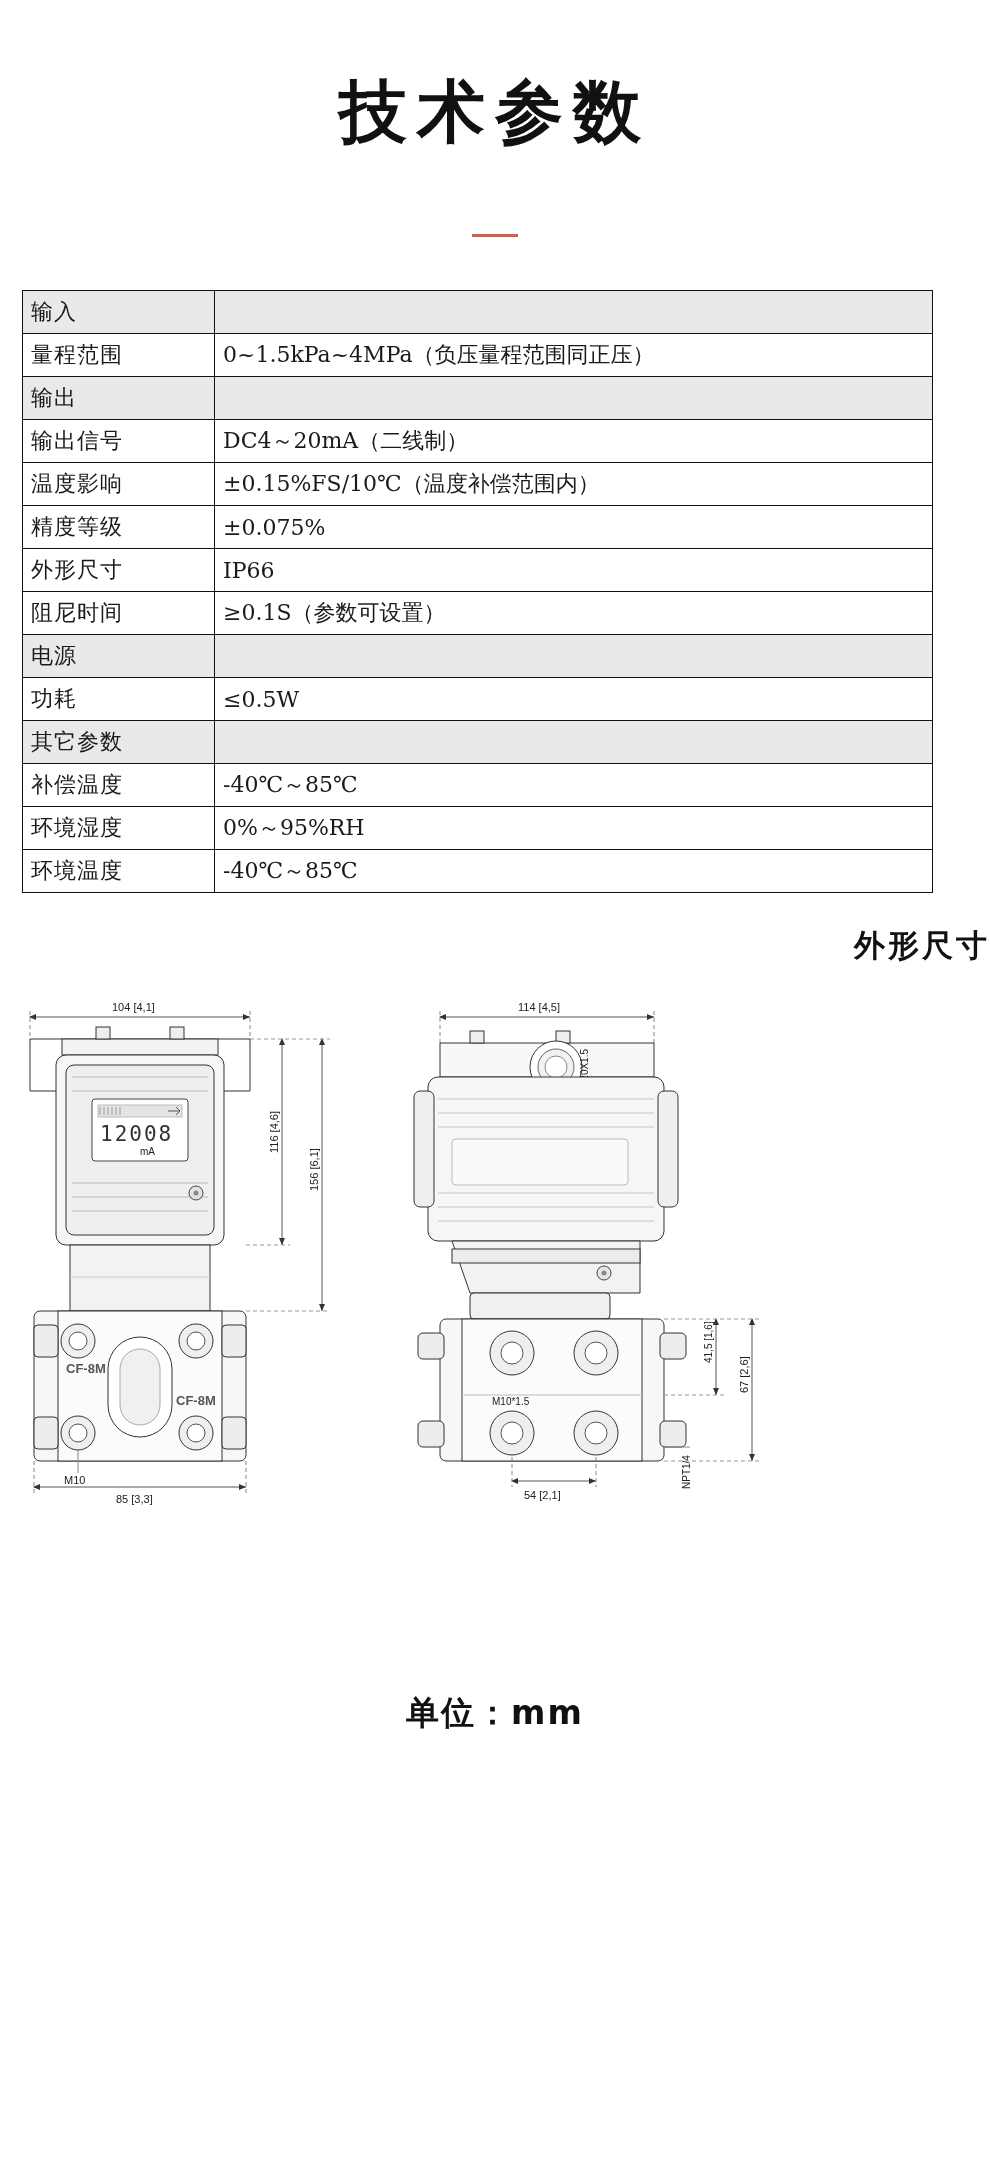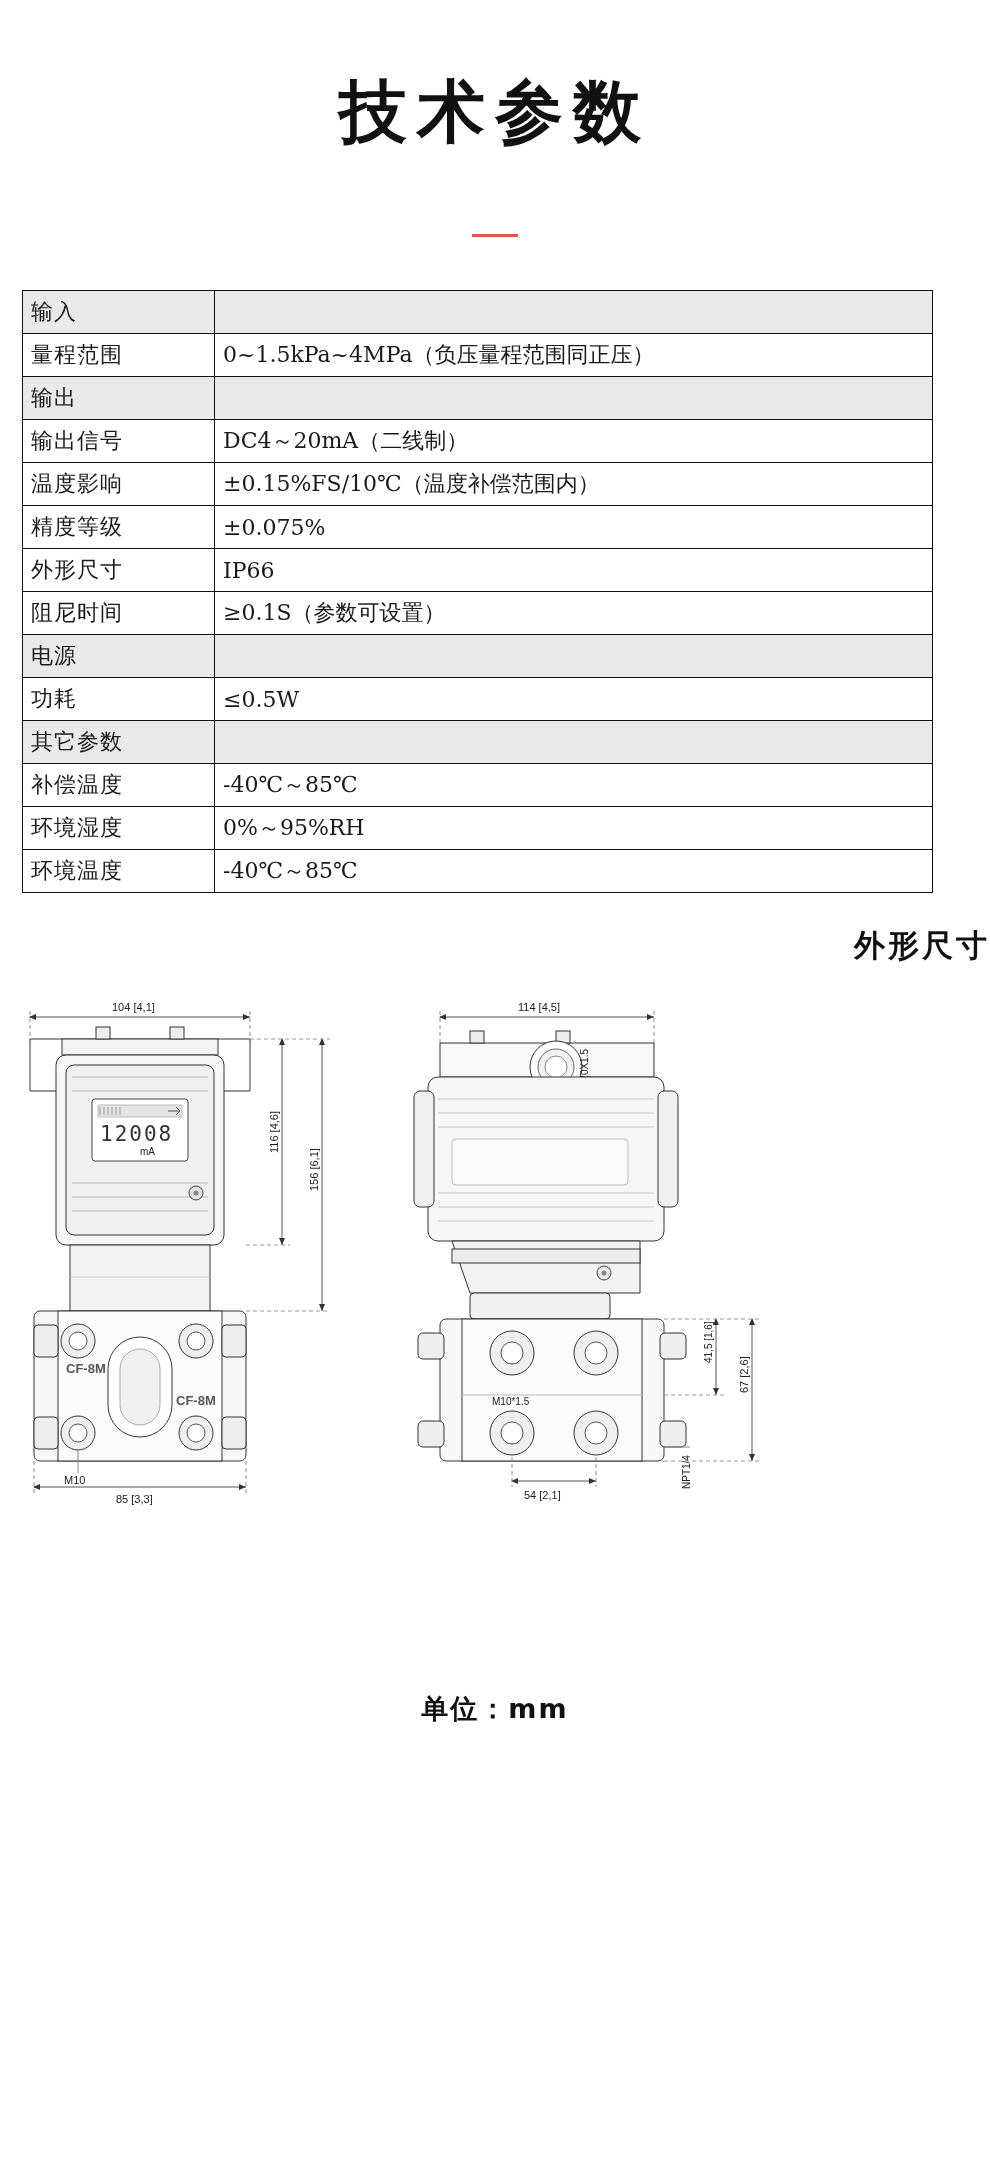--- a/index.html
+++ b/index.html
@@ -86,21 +86,21 @@
     position: relative;
     width: 990px;
     height: 700px;
     margin-top: 14px;
   }
   .drawing svg { display: block; }
 
   .unit-line {
     text-align: center;
     font-family: "DejaVu Sans", "Liberation Sans", sans-serif;
-    font-size: 27px;
+    font-size: 33px;
     font-weight: 700;
     letter-spacing: 2px;
     margin-top: 10px;
     color: #111;
   }
 
   .dimtext {
     font-family: "Liberation Sans", sans-serif;
     font-size: 11px;
     fill: #222;

